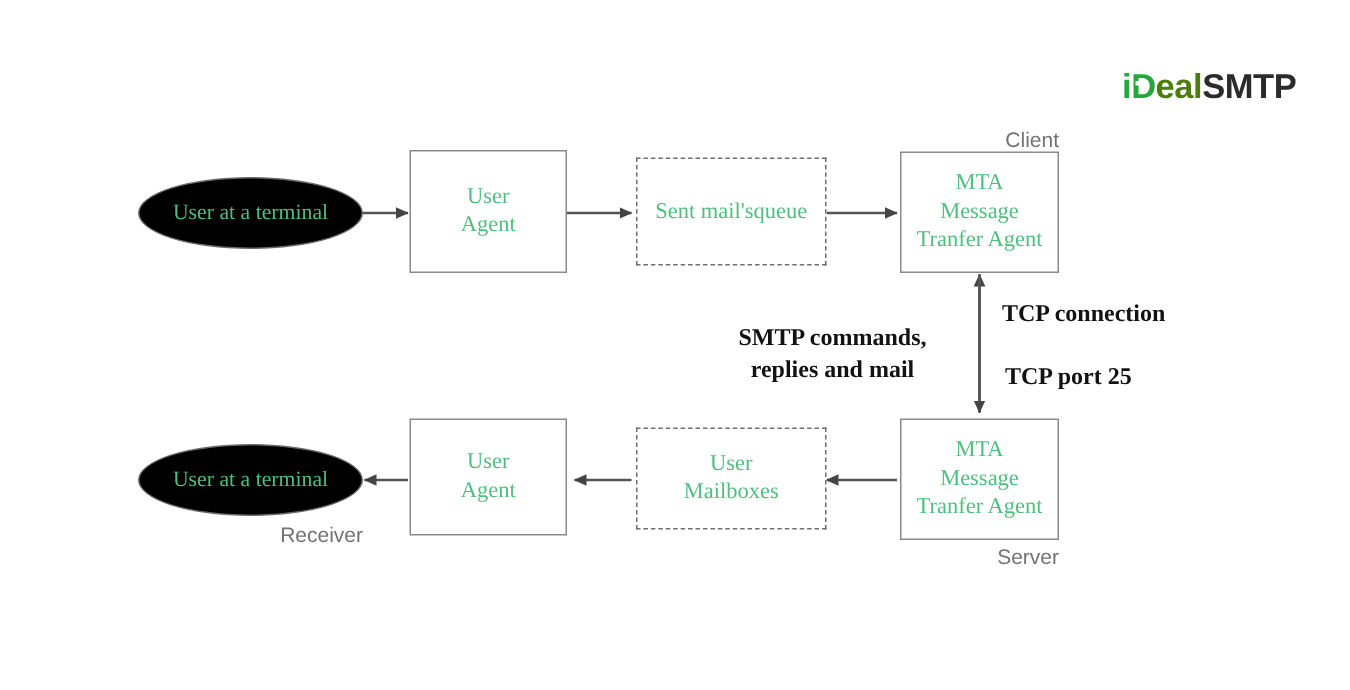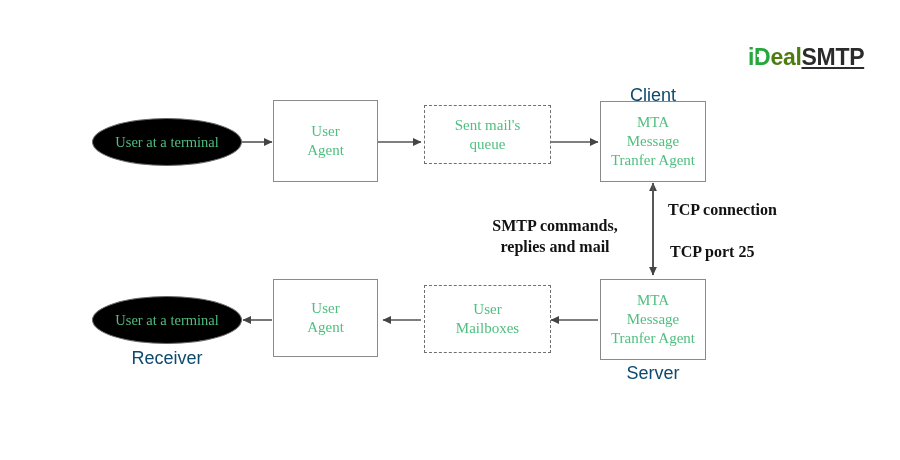--- a/index.html
+++ b/index.html
@@ -42,21 +42,20 @@
     top: 10px;
     width: 8px;
     height: 3px;
     background: #ffffff;
   }
   #brand-logo .brand-eal {
     color: #4d7c0f;
   }
   #brand-logo .brand-smtp {
     color: #2b2b2b;
-    text-decoration: underline;
   }
 
   
   .node {
     position: absolute;
     box-sizing: border-box;
     display: flex;
     align-items: center;
     justify-content: center;
     text-align: center;
@@ -76,24 +75,24 @@
   .oval {
     border: 1.3px solid #6a6a6a;
     border-radius: 50%;
     background: #000000;
     font-size: 14.5px;
   }
 
   
   .caption {
     position: absolute;
-    color: #0c4a6e;
+    color: #737373;
     font-family: "Liberation Sans", sans-serif;
-    font-size: 18px;
-    text-align: center;
+    font-size: 14px;
+    text-align: right;
     white-space: nowrap;
   }
 
   
   .annot {
     position: absolute;
     color: #121212;
     font-family: "Liberation Serif", serif;
     font-size: 16px;
     font-weight: bold;
@@ -153,21 +152,21 @@
 
   <div class="node oval" style="left:92px; top:118px; width:150px; height:48px;">
     <span>User at a terminal</span>
   </div>
 
   <div class="node box-solid" style="left:273px; top:100px; width:105px; height:82px; flex-direction:column;">
     <span>User</span>
     <span>Agent</span>
   </div>
 
-  <div class="node box-dashed" style="left:424px; top:105px; width:127px; height:59px; flex-direction:column;">
+  <div class="node box-dashed" style="left:424px; top:105px; width:127px; height:72px; flex-direction:row;">
     <span>Sent mail's</span>
     <span>queue</span>
   </div>
 
   <div class="caption" style="left:600px; top:85px; width:106px;">Client</div>
   <div class="node box-solid" style="left:600px; top:101px; width:106px; height:81px; flex-direction:column;">
     <span>MTA</span>
     <span>Message</span>
     <span>Tranfer Agent</span>
   </div>

